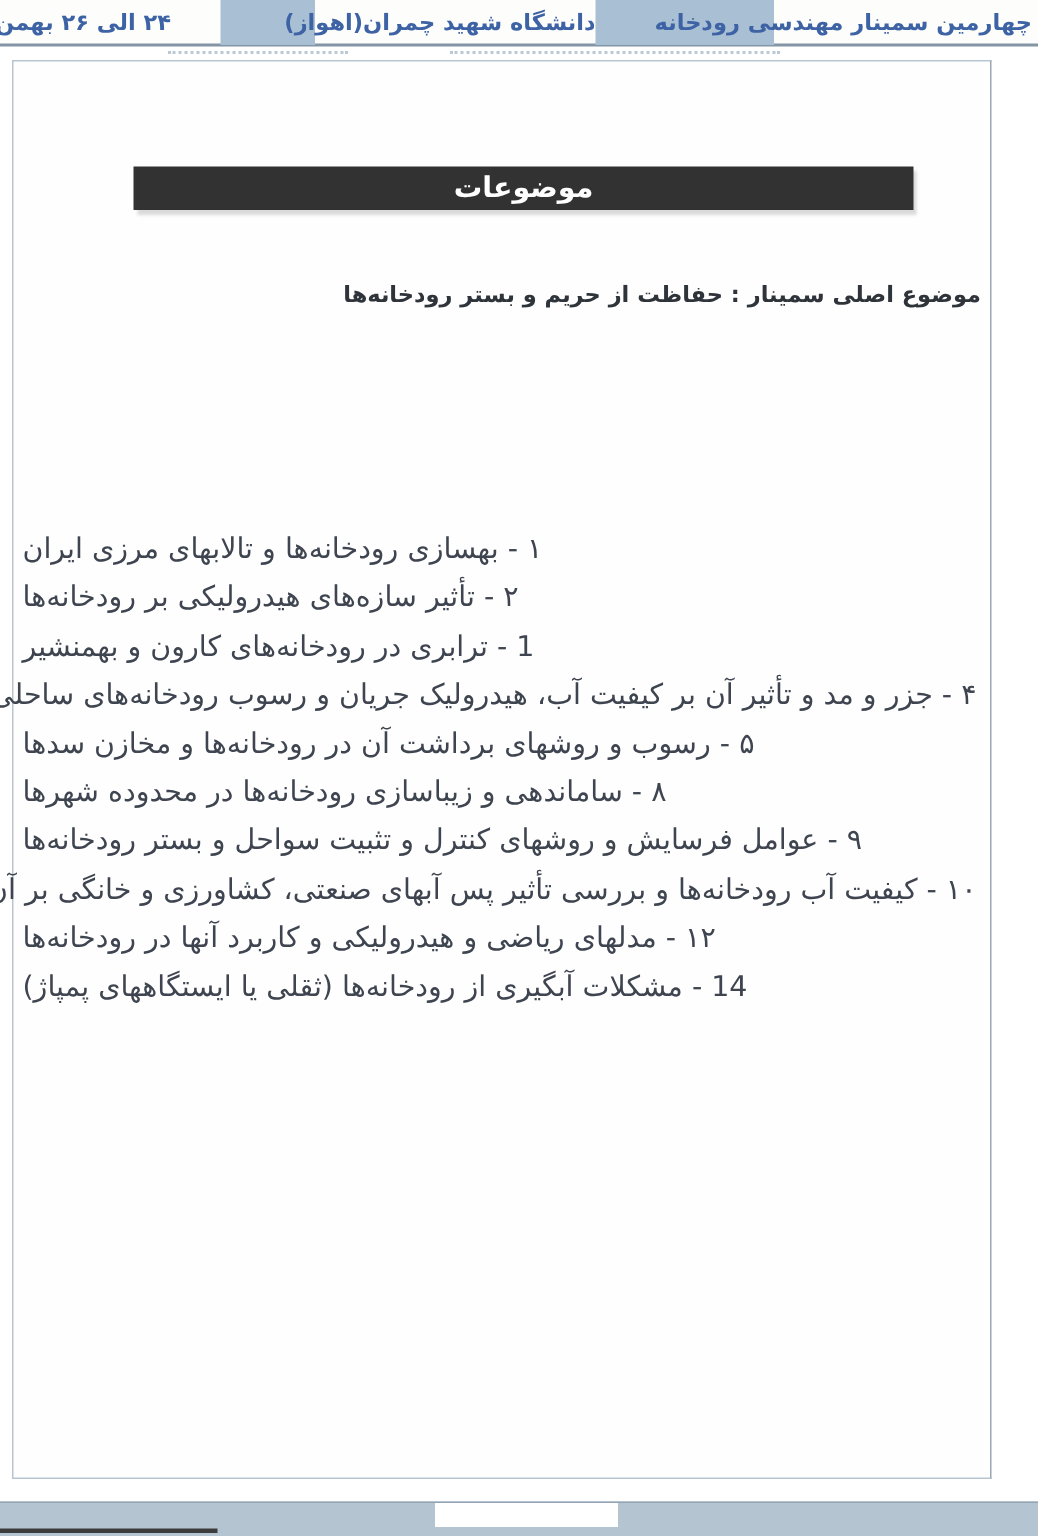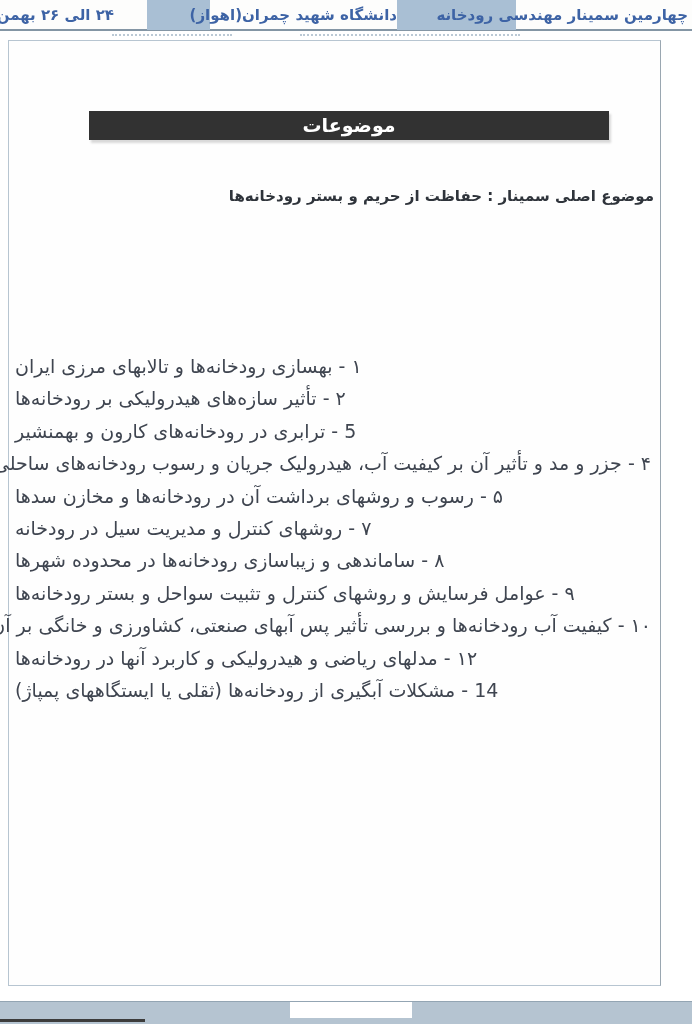--- a/index.html
+++ b/index.html
@@ -109,24 +109,23 @@
   <div class="banner">
     <span class="banner-title">موضوعات</span>
   </div>
 
   <div class="main-topic">موضوع اصلی سمینار : حفاظت از حریم و بستر رودخانه‌ها</div>
 
 
   <div class="topics-list">
     <div class="topic-item">۱ - بهسازی رودخانه‌ها و تالابهای مرزی ایران</div>
     <div class="topic-item">۲ - تأثیر سازه‌های هیدرولیکی بر رودخانه‌ها</div>
-    <div class="topic-item">5 - ترابری در رودخانه‌های کارون و بهمنشیر</div>
+    <div class="topic-item">1 - ترابری در رودخانه‌های کارون و بهمنشیر</div>
     <div class="topic-item">۴ - جزر و مد و تأثیر آن بر کیفیت آب، هیدرولیک جریان و رسوب رودخانه‌های ساحلی</div>
     <div class="topic-item">۵ - رسوب و روشهای برداشت آن در رودخانه‌ها و مخازن سدها</div>
-    <div class="topic-item">۷ - روشهای کنترل و مدیریت سیل در رودخانه</div>
     <div class="topic-item">۸ - ساماندهی و زیباسازی رودخانه‌ها در محدوده شهرها</div>
     <div class="topic-item">۹ - عوامل فرسایش و روشهای کنترل و تثبیت سواحل و بستر رودخانه‌ها</div>
     <div class="topic-item">۱۰ - کیفیت آب رودخانه‌ها و بررسی تأثیر پس آبهای صنعتی، کشاورزی و خانگی بر آن</div>
     <div class="topic-item">۱۲ - مدلهای ریاضی و هیدرولیکی و کاربرد آنها در رودخانه‌ها</div>
     <div class="topic-item">14 - مشکلات آبگیری از رودخانه‌ها (ثقلی یا ایستگاههای پمپاژ)</div>
   </div>
 
 </div>
 
 <div class="bottom-strip">

